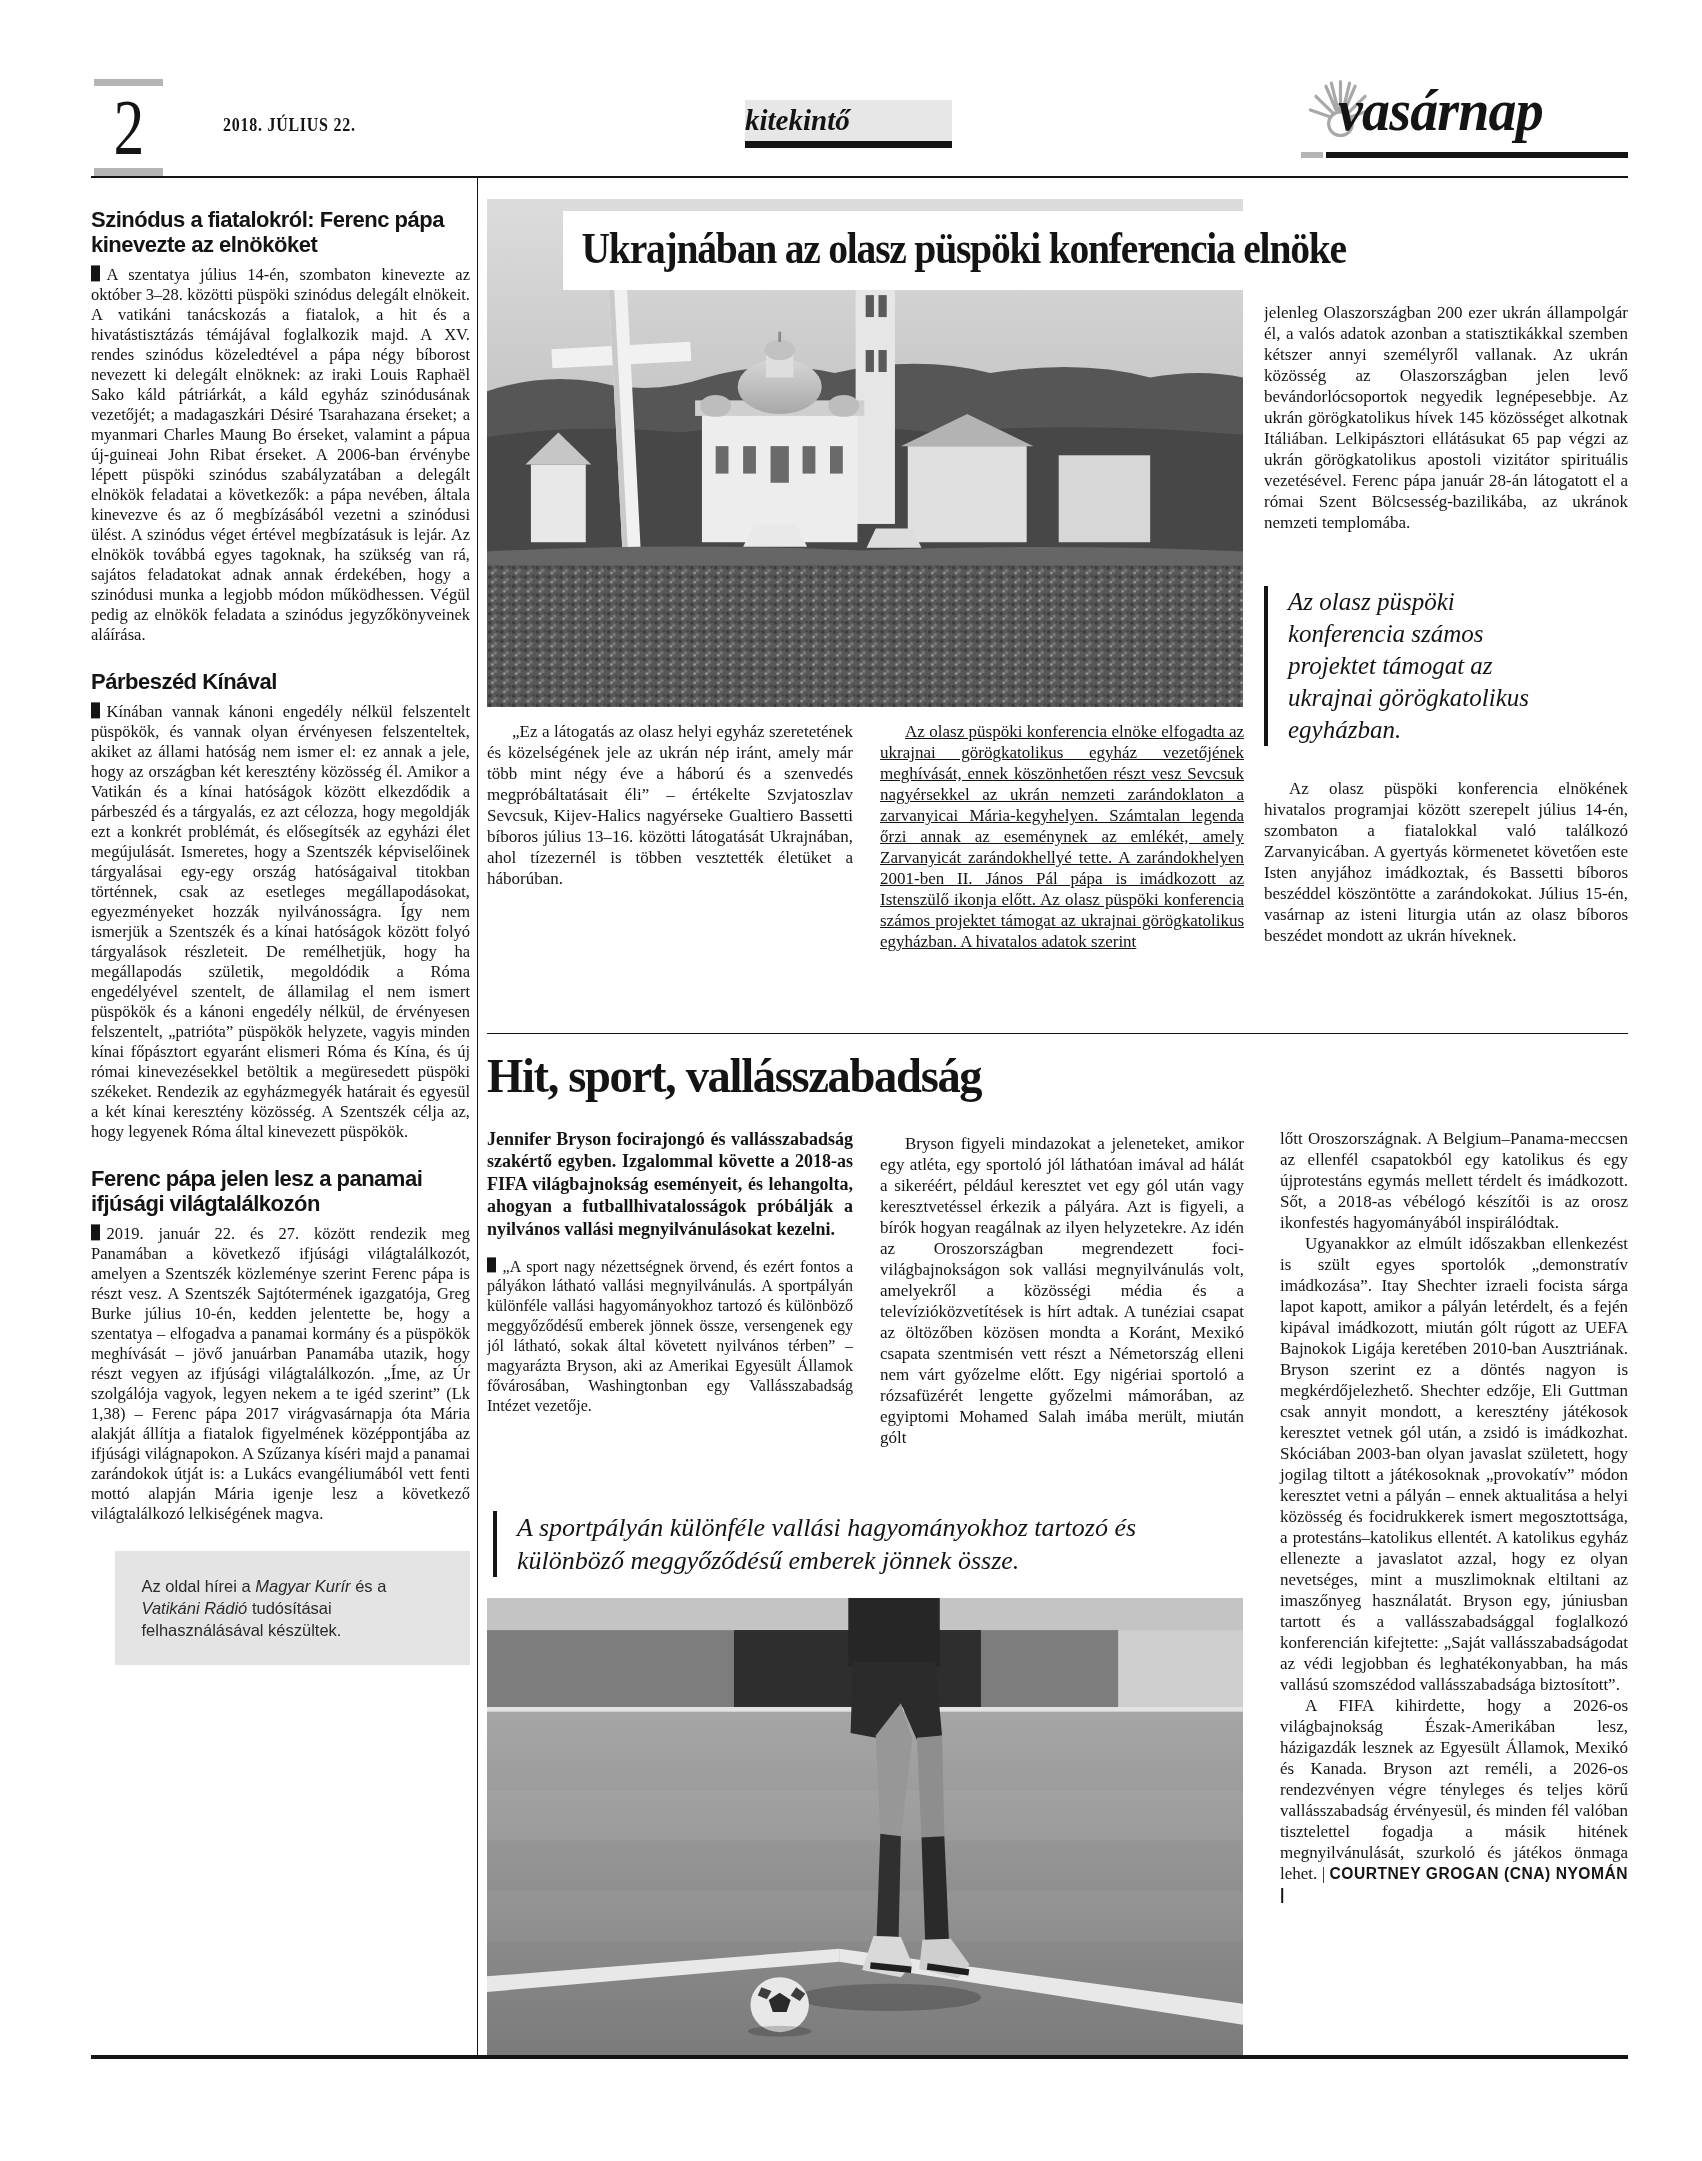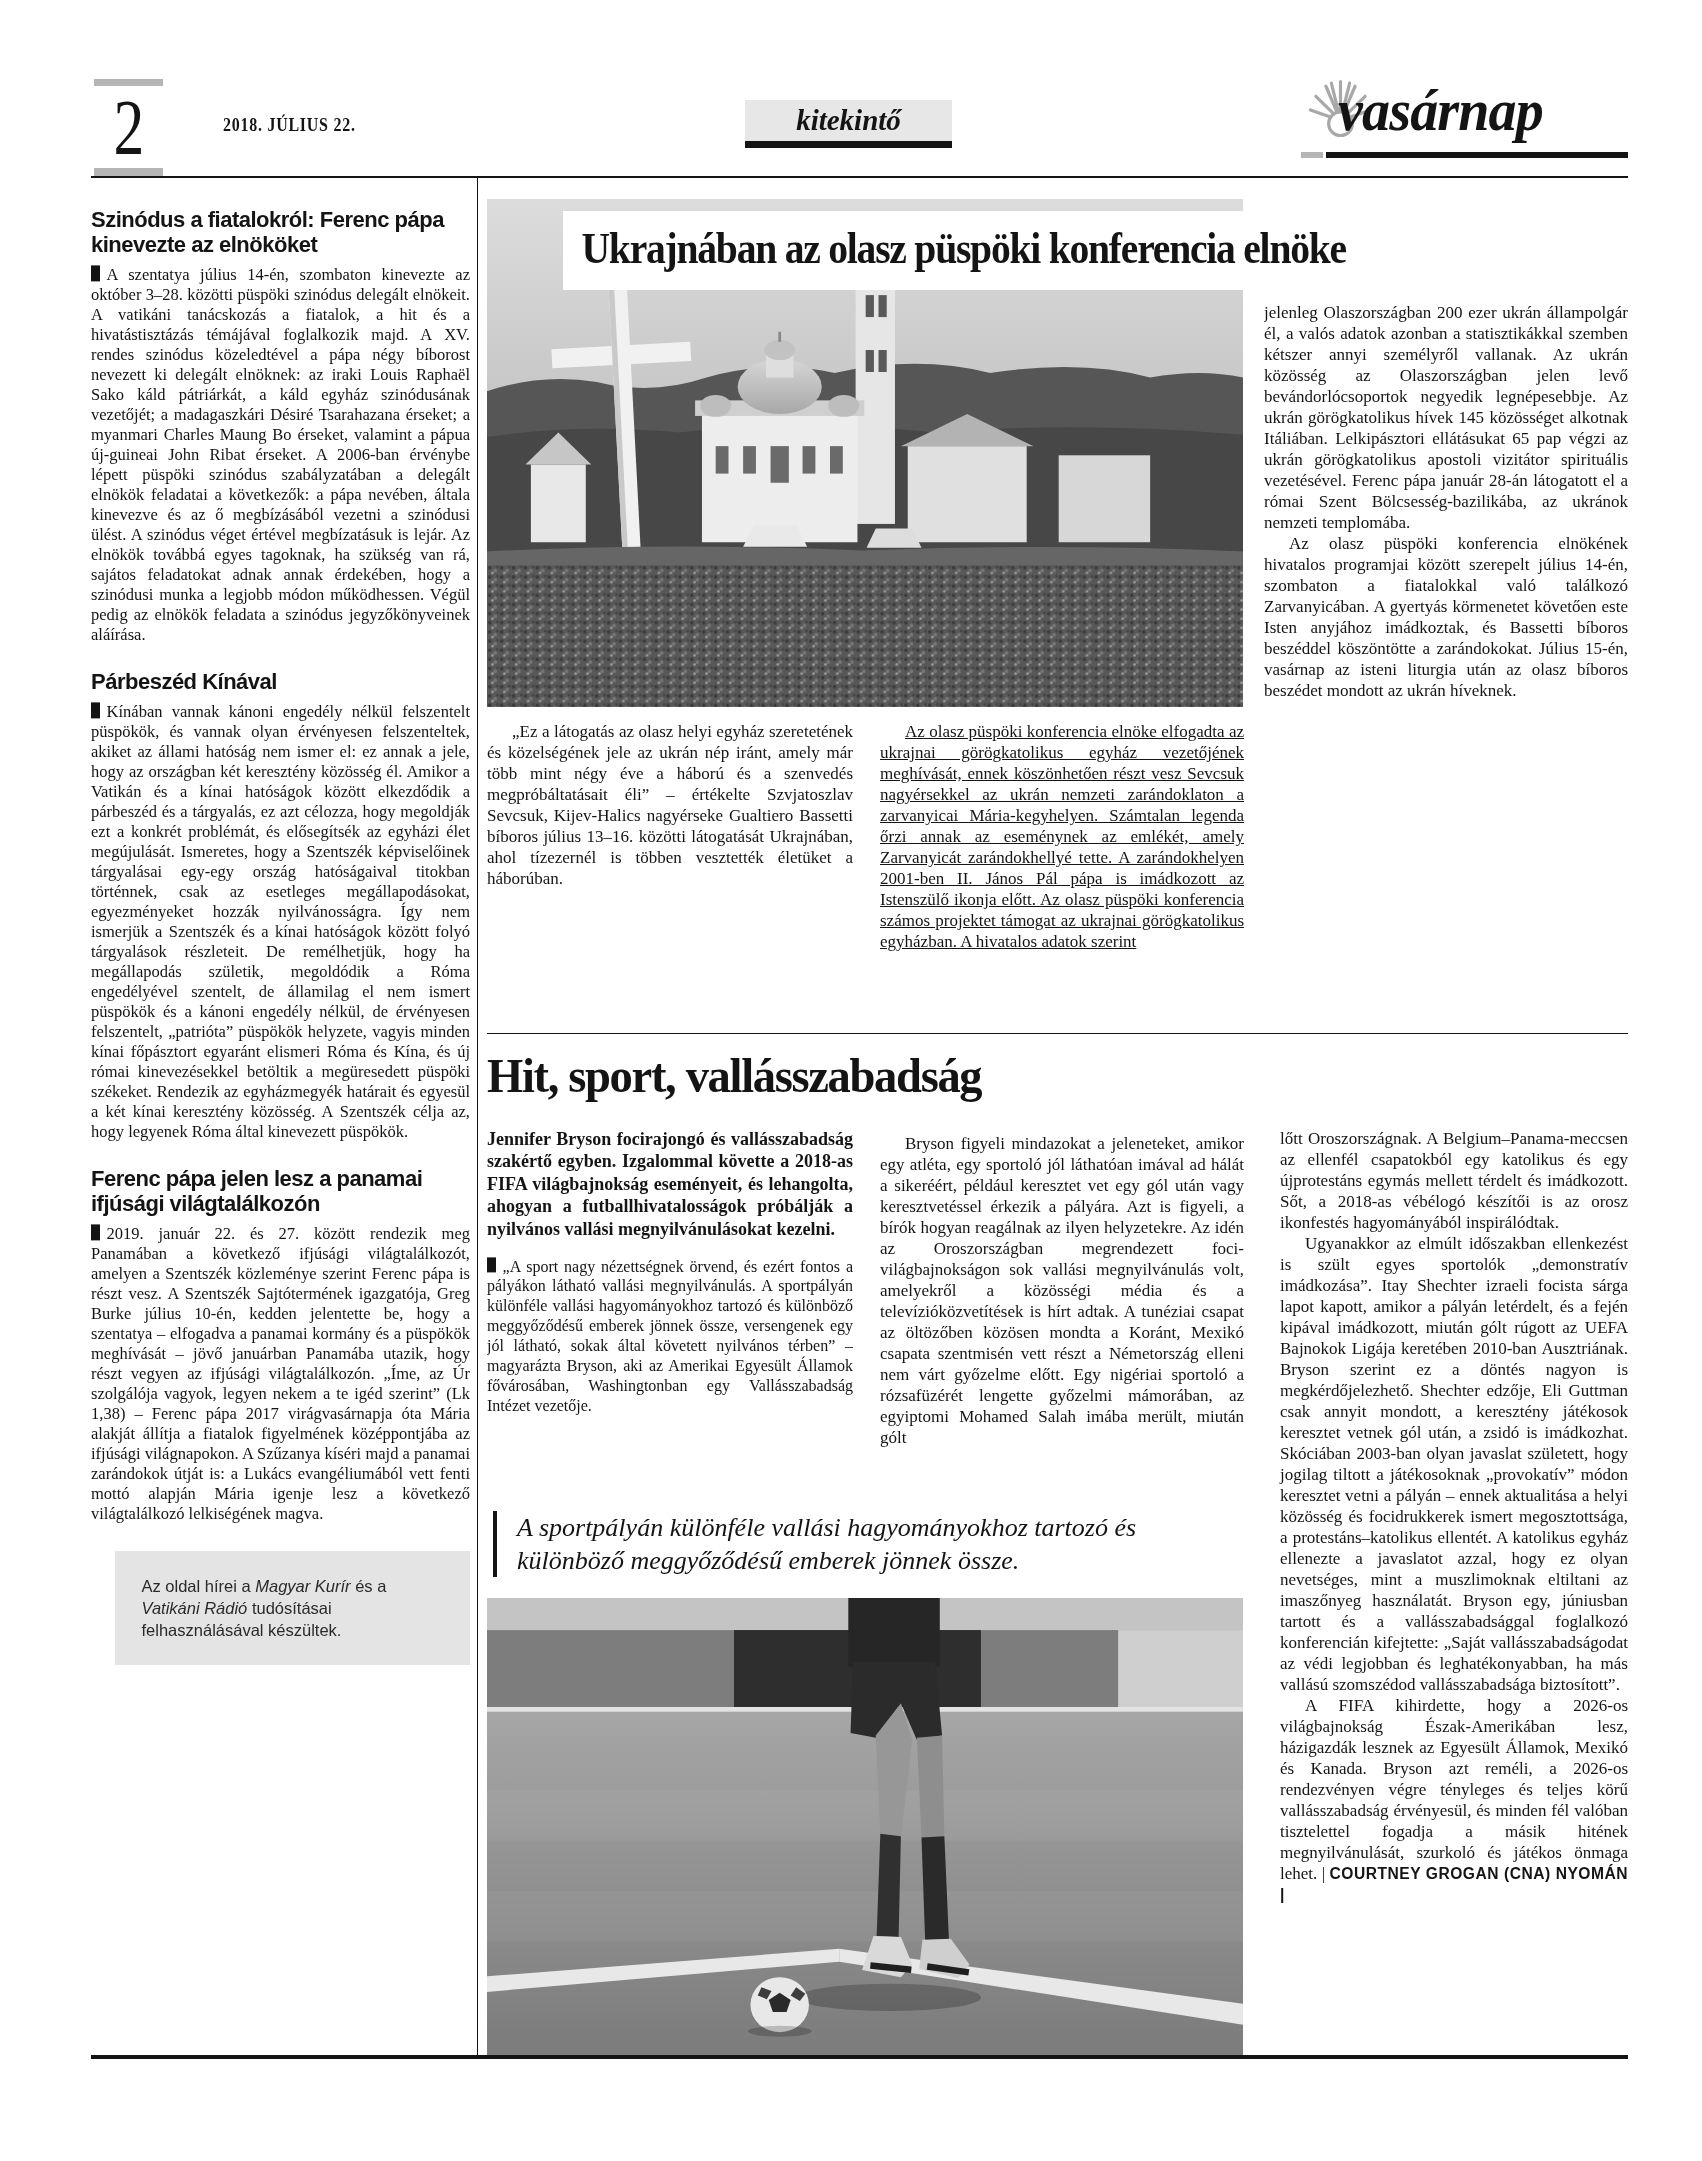--- a/index.html
+++ b/index.html
@@ -8,21 +8,21 @@
   [data-name]{box-sizing:border-box;}
 
   
   .pagenum-block{position:absolute;left:94px;top:79px;width:70px;text-align:center;}
   .gray-bar{display:block;width:69px;height:7.3px;background:#b5b5b5;}
   .pagenum{display:block;font-size:79px;line-height:82px;transform:scaleX(.78);transform-origin:center;
            font-family:"Liberation Serif",serif;}
   .date{position:absolute;left:223px;top:114px;font-size:19px;font-weight:700;letter-spacing:0.9px;
         transform:scaleX(.84);transform-origin:left;font-family:"Liberation Serif",serif;}
   .section-box{position:absolute;left:745px;top:100px;width:207px;height:48px;background:#e7e7e7;
-               border-bottom:7.3px solid #141414;text-align:center;}
+               border-bottom:7.3px solid #141414;text-align:left;}
   .section-box span{font-style:italic;font-weight:700;font-size:29px;line-height:40px;}
   .masthead-word{position:absolute;left:1338px;top:81px;font-style:italic;font-weight:700;
                  font-size:59px;line-height:59px;letter-spacing:-0.9px;transform:scaleX(.95);transform-origin:left;}
   .mast-line-gray{position:absolute;left:1301px;top:152px;width:22px;height:6px;background:#b5b5b5;}
   .mast-line-black{position:absolute;left:1326px;top:152px;width:302px;height:6px;background:#141414;}
   .sunburst{position:absolute;left:1304px;top:68px;}
 
   .rule-header{position:absolute;left:91px;top:176px;width:1537px;height:1.8px;background:#141414;}
   .vdivider{position:absolute;left:477px;top:178px;width:1.4px;height:1878px;background:#141414;}
   .rule-sport{position:absolute;left:487px;top:1033px;width:1141px;height:1.4px;background:#141414;}
@@ -202,20 +202,23 @@
   <div class="ukr-cap1 body-text" data-name="ukraine-column-1">
     <p class="flowp indent" data-name="ukraine-col1-p2">„Ez a látogatás az olasz helyi egyház szeretetének és közelségének jele az ukrán nép iránt, amely már több mint négy éve a háború és a szenvedés megpróbáltatásait éli” – értékelte Szvjatoszlav Sevcsuk, Kijev-Halics nagyérseke Gualtiero Bassetti bíboros július 13–16. közötti látogatását Ukrajnában, ahol tízezernél is többen vesztették életüket a háborúban.</p>
   </div>
 
   <div class="ukr-cap2 body-text" data-name="ukraine-column-2">
     <p class="flowp indent" data-name="ukraine-col2-p1">Az olasz püspöki konferencia elnöke elfogadta az ukrajnai görögkatolikus egyház vezetőjének meghívását, ennek köszönhetően részt vesz Sevcsuk nagyérsekkel az ukrán nemzeti zarándoklaton a zarvanyicai Mária-kegyhelyen. Számtalan legenda őrzi annak az eseménynek az emlékét, amely Zarvanyicát zarándokhellyé tette. A zarándokhelyen 2001-ben II. János Pál pápa is imádkozott az Istenszülő ikonja előtt. Az olasz püspöki konferencia számos projektet támogat az ukrajnai görögkatolikus egyházban. A hivatalos adatok szerint</p>
   </div>
 
   <div class="ukr-col3 body-text" data-name="ukraine-column-3">
     <p class="flowp" data-name="ukraine-col3-p1">jelenleg Olaszországban 200 ezer ukrán állampolgár él, a valós adatok azonban a statisztikákkal szemben kétszer annyi személyről vallanak. Az ukrán közösség az Olaszországban jelen levő bevándorlócsoportok negyedik legnépesebbje. Az ukrán görögkatolikus hívek 145 közösséget alkotnak Itáliában. Lelkipásztori ellátásukat 65 pap végzi az ukrán görögkatolikus apostoli vizitátor spirituális vezetésével. Ferenc pápa január 28-án látogatott el a római Szent Bölcsesség-bazilikába, az ukránok nemzeti templomába.</p>
+    <div class="pq" data-name="ukraine-pull-quote">
+      <p data-name="ukraine-pull-quote-text">Az olasz püspöki konferencia számos projektet támogat az ukrajnai görögkatolikus egyházban.</p>
+    </div>
     <p class="flowp indent" data-name="ukraine-col3-p2">Az olasz püspöki konferencia elnökének hivatalos programjai között szerepelt július 14-én, szombaton a fiatalokkal való találkozó Zarvanyicában. A gyertyás körmenetet követően este Isten anyjához imádkoztak, és Bassetti bíboros beszéddel köszöntötte a zarándokokat. Július 15-én, vasárnap az isteni liturgia után az olasz bíboros beszédet mondott az ukrán híveknek.</p>
   </div>
 
   <div class="rule-sport" data-name="sport-article-rule"></div>
   <h1 class="sport-h1" data-name="sport-headline">Hit, sport, vallásszabadság</h1>
 
   <div class="sport-col1" data-name="sport-column-1">
     <p class="lead" data-name="sport-lead">Jennifer Bryson focirajongó és vallásszabadság szakértő egyben. Izgalommal követte a 2018-as FIFA világbajnokság eseményeit, és lehangolta, ahogyan a futballhivatalosságok próbálják a nyilvános vallási megnyilvánulásokat kezelni.</p>
     <p class="body-text after-lead flowp" data-name="sport-col1-p1"><span class="bullet" data-name="paragraph-bullet-icon"></span><span data-name="sport-col1-p1-text">„A sport nagy nézettségnek örvend, és ezért fontos a pályákon látható vallási megnyilvánulás. A sportpályán különféle vallási hagyományokhoz tartozó és különböző meggyőződésű emberek jönnek össze, versengenek egy jól látható, sokak által követett nyilvános térben” – magyarázta Bryson, aki az Amerikai Egyesült Államok fővárosában, Washingtonban egy Vallásszabadság Intézet vezetője.</span></p>
   </div>

